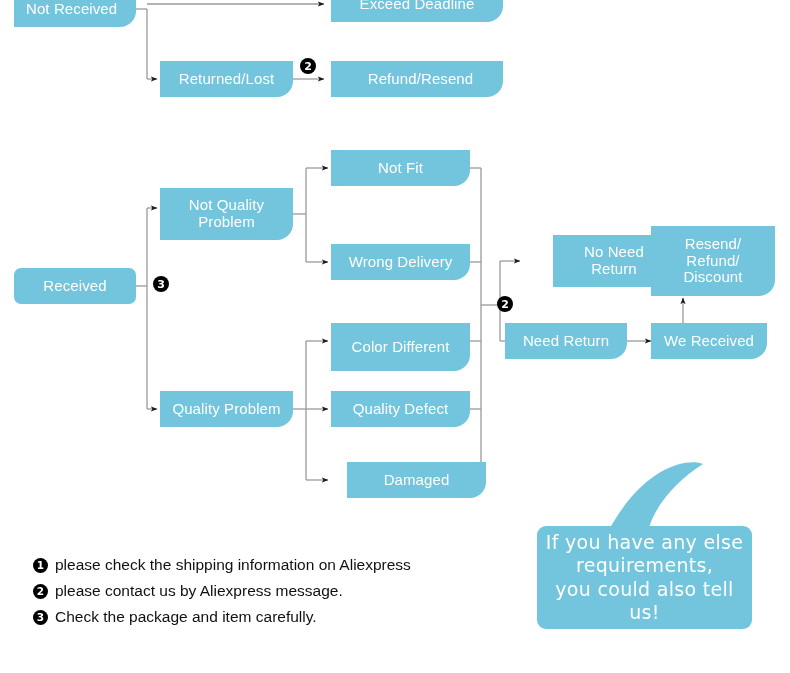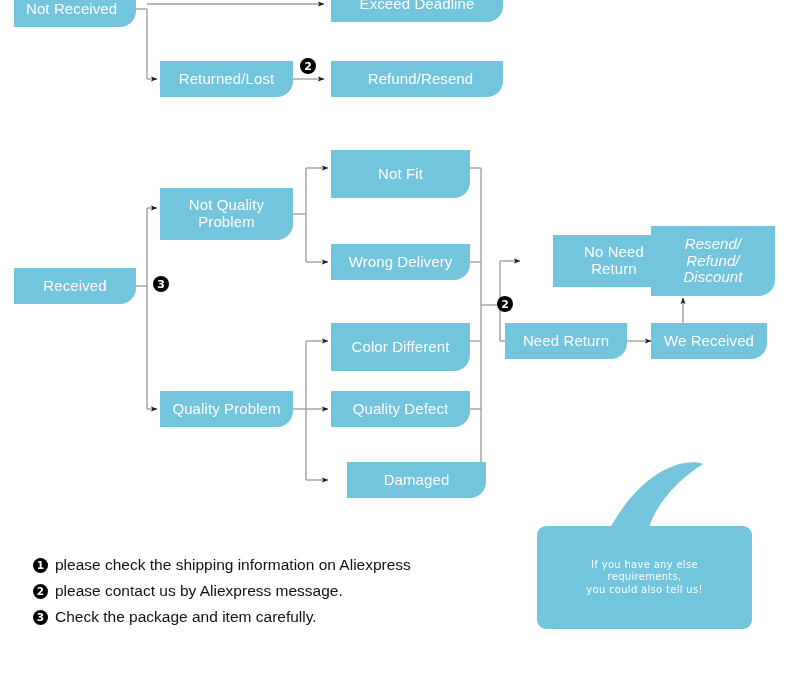--- a/index.html
+++ b/index.html
@@ -52,21 +52,21 @@
     font-size:10.5px;font-weight:bold;display:flex;align-items:center;
     justify-content:center;margin-right:7px;flex:0 0 auto;
     font-family:"DejaVu Sans",sans-serif;line-height:1;
   }
 
   
   #bubble{position:absolute;left:537px;top:462px;width:215px;height:167px;}
   #bubble-text{
     position:absolute;left:0;top:64px;width:215px;height:103px;
     display:flex;align-items:center;justify-content:center;
-    text-align:center;color:#ffffff;font-size:10px;line-height:1.22;
+    text-align:center;color:#ffffff;font-size:19px;line-height:1.22;
     white-space:pre-line;letter-spacing:.3px;
     font-family:"DejaVu Sans",sans-serif;
   }
 </style>
 </head>
 <body>
 
 <div id="canvas">
 
   <svg id="wires" viewBox="0 0 790 673" xmlns="http://www.w3.org/2000/svg">
@@ -124,45 +124,45 @@
   </svg>
 
   <div class="node l" style="left:14px;top:-9px;width:122px;height:36px;">Not Received</div>
 
   <div class="node c" style="left:331px;top:-14px;width:172px;height:36px;">Exceed Deadline</div>
 
   <div class="node c" style="left:160px;top:61px;width:133px;height:36px;">Returned/Lost</div>
 
   <div class="node c" style="left:331px;top:61px;width:172px;height:36px;padding-left:7px;">Refund/Resend</div>
 
-  <div class="node c" style="left:14px;top:268px;width:122px;height:36px;">Received</div>
+  <div class="node c" style="left:14px;top:268px;width:122px;height:36px;border-radius:7px;">Received</div>
 
   <div class="node c" style="left:160px;top:188px;width:133px;height:52px;">Not Quality
 Problem</div>
 
   <div class="node c" style="left:160px;top:391px;width:133px;height:36px;text-align:center;">Quality Problem</div>
 
-  <div class="node c" style="left:331px;top:150px;width:139px;height:48px;">Not Fit</div>
+  <div class="node c" style="left:331px;top:150px;width:139px;height:36px;">Not Fit</div>
 
   <div class="node c" style="left:331px;top:244px;width:139px;height:36px;">Wrong Delivery</div>
 
   <div class="node c" style="left:331px;top:323px;width:139px;height:48px;text-align:center;">Color Different</div>
 
   <div class="node c" style="left:331px;top:391px;width:139px;height:36px;">Quality Defect</div>
 
   <div class="node c" style="left:331px;top:462px;width:139px;height:36px;margin-left:16px;">Damaged</div>
 
   <div class="node c" style="left:505px;top:235px;width:122px;height:52px;margin-left:48px;">No Need
 Return</div>
 
   <div class="node c" style="left:505px;top:323px;width:122px;height:36px;">Need Return</div>
 
   <div class="node c" style="left:651px;top:323px;width:116px;height:36px;">We Received</div>
 
-  <div class="node c" style="left:651px;top:226px;width:124px;height:70px;font-style:italic;">Resend/
+  <div class="node c" style="left:651px;top:226px;width:124px;height:70px;">Resend/
 Refund/
 Discount</div>
 
   <div class="marker" style="left:300px;top:58px;">2</div>
 
   <div class="marker" style="left:153px;top:276px;">3</div>
 
   <div class="marker" style="left:497px;top:296px;">2</div>
 
   <div id="legend">

